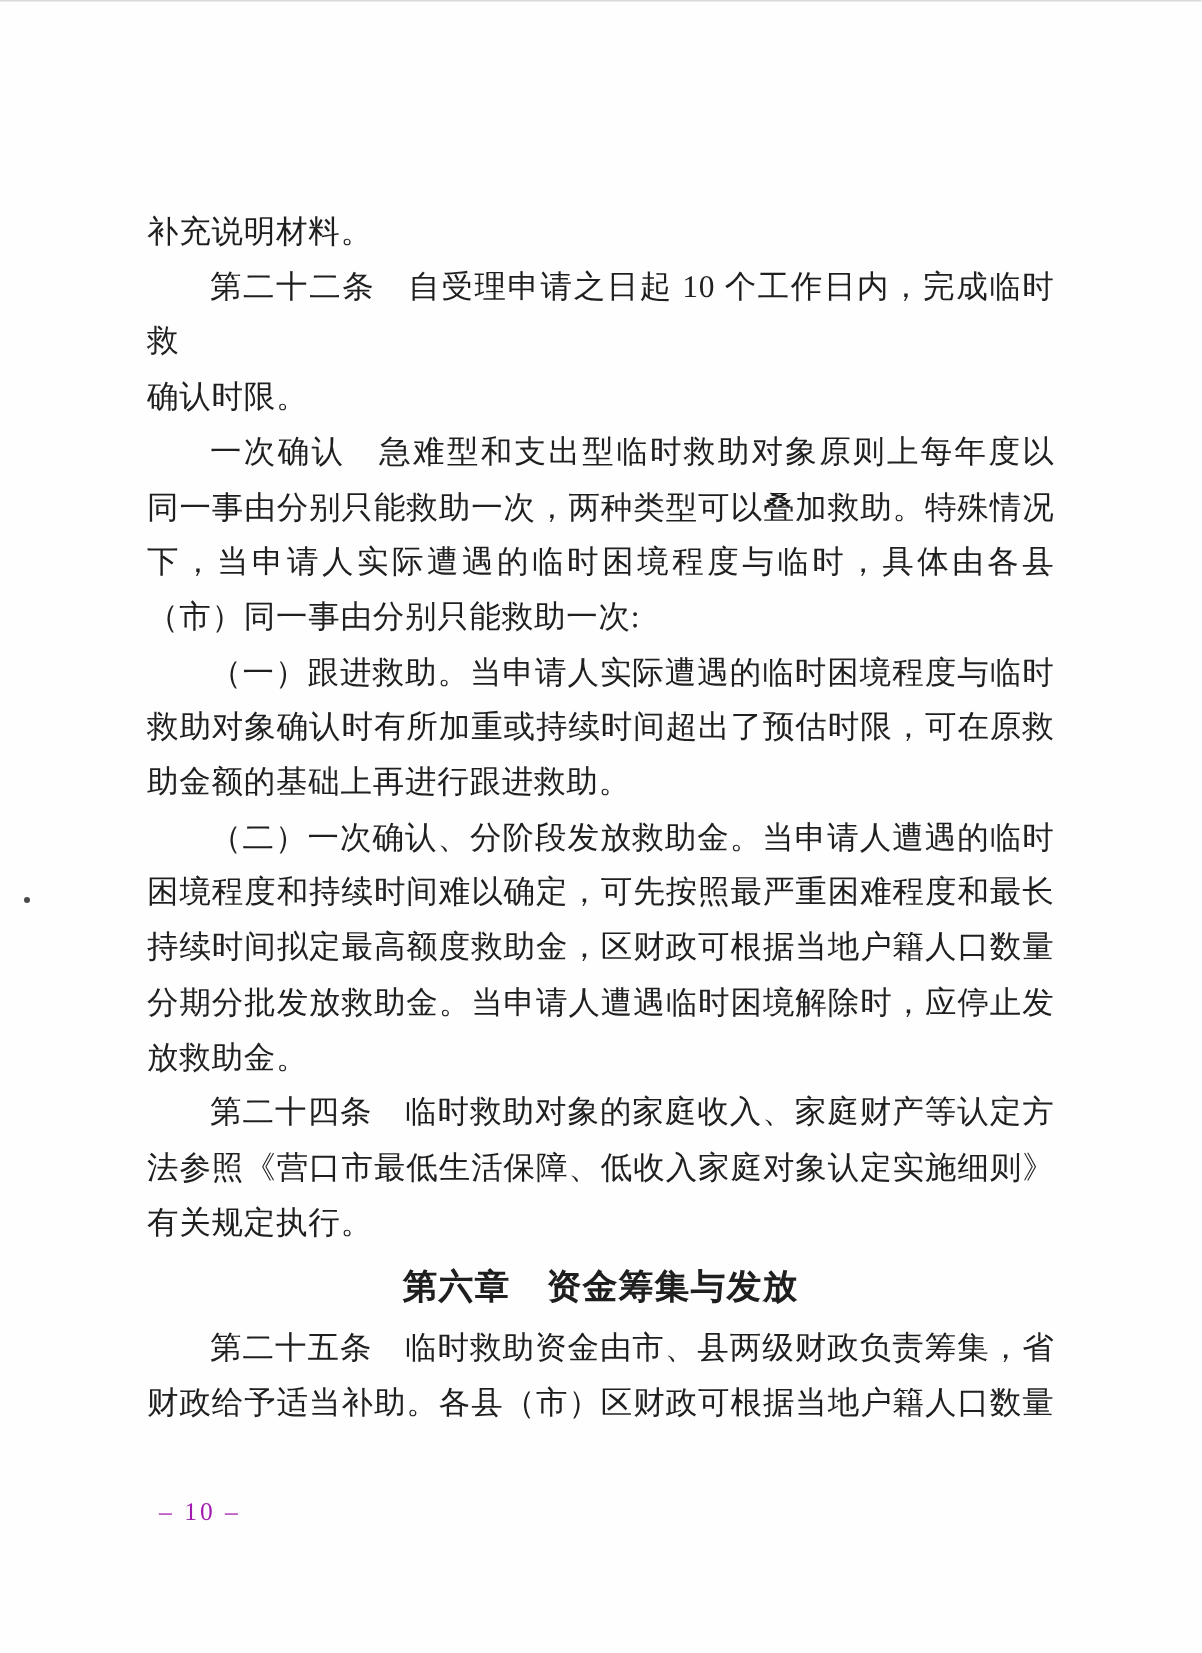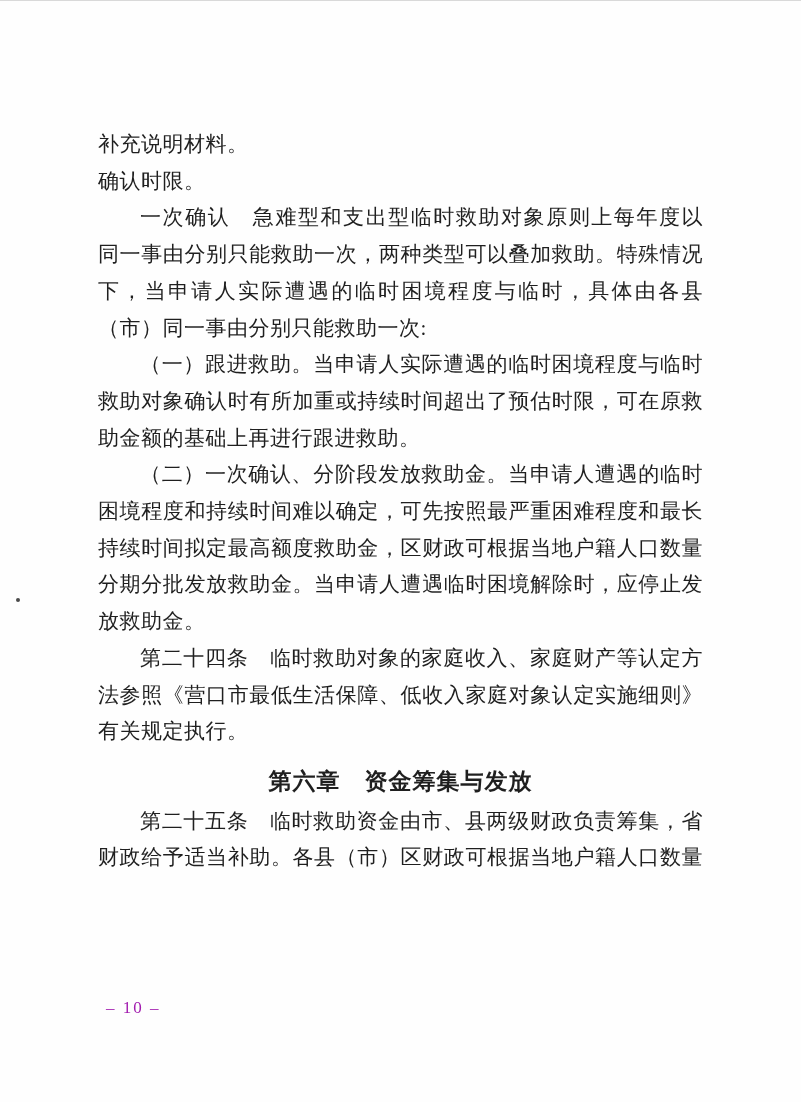--- a/index.html
+++ b/index.html
@@ -11,21 +11,21 @@
     font-family: "Liberation Serif", "DejaVu Serif", serif;
     color: #1f1f1f;
   }
   .scan-edge {
     position: absolute; top: 0; left: 0;
     width: 801px; height: 1px;
     background: #d9d9d9;
   }
   .doc {
     position: absolute;
-    left: 98px; top: 126px;
+    left: 98px; top: 136px;
     width: 605px;
   }
   .line {
     font-size: 21px;
     line-height: 36.7px;
     text-align: left;
     white-space: normal;
     letter-spacing: 0.5px;
   }
   .line.justify {
@@ -33,21 +33,21 @@
     text-align-last: justify;
   }
   .line.indent { text-indent: 42px; }
   .line.heading {
     font-family: "DejaVu Sans", "Liberation Sans", sans-serif;
     font-weight: 700;
     font-size: 23px;
     text-align: center;
     text-align-last: center;
     letter-spacing: 1px;
-    margin-top: 13px;
+    margin-top: 7px;
     margin-bottom: 3px;
   }
   .page-number {
     position: absolute;
     left: 106px; top: 998px;
     font-size: 17px;
     letter-spacing: 2px;
     color: #a21caf;
     font-family: "Liberation Serif", "DejaVu Serif", serif;
   }
@@ -59,20 +59,21 @@
     border-radius: 50%;
   }
 </style>
 </head>
 <body>
 
 <div class="scan-edge"></div>
 
 <div class="doc">
   <div class="line">补充说明材料。</div>
+  <div class="line indent justify">第二十二条　自受理申请之日起 10 个工作日内，完成临时救</div>
   <div class="line">确认时限。</div>
   <div class="line indent justify">一次确认　急难型和支出型临时救助对象原则上每年度以</div>
   <div class="line justify">同一事由分别只能救助一次，两种类型可以叠加救助。特殊情况</div>
   <div class="line justify">下，当申请人实际遭遇的临时困境程度与临时，具体由各县</div>
   <div class="line">（市）同一事由分别只能救助一次:</div>
   <div class="line indent justify">（一）跟进救助。当申请人实际遭遇的临时困境程度与临时</div>
   <div class="line justify">救助对象确认时有所加重或持续时间超出了预估时限，可在原救</div>
   <div class="line">助金额的基础上再进行跟进救助。</div>
   <div class="line indent justify">（二）一次确认、分阶段发放救助金。当申请人遭遇的临时</div>
   <div class="line justify">困境程度和持续时间难以确定，可先按照最严重困难程度和最长</div>

